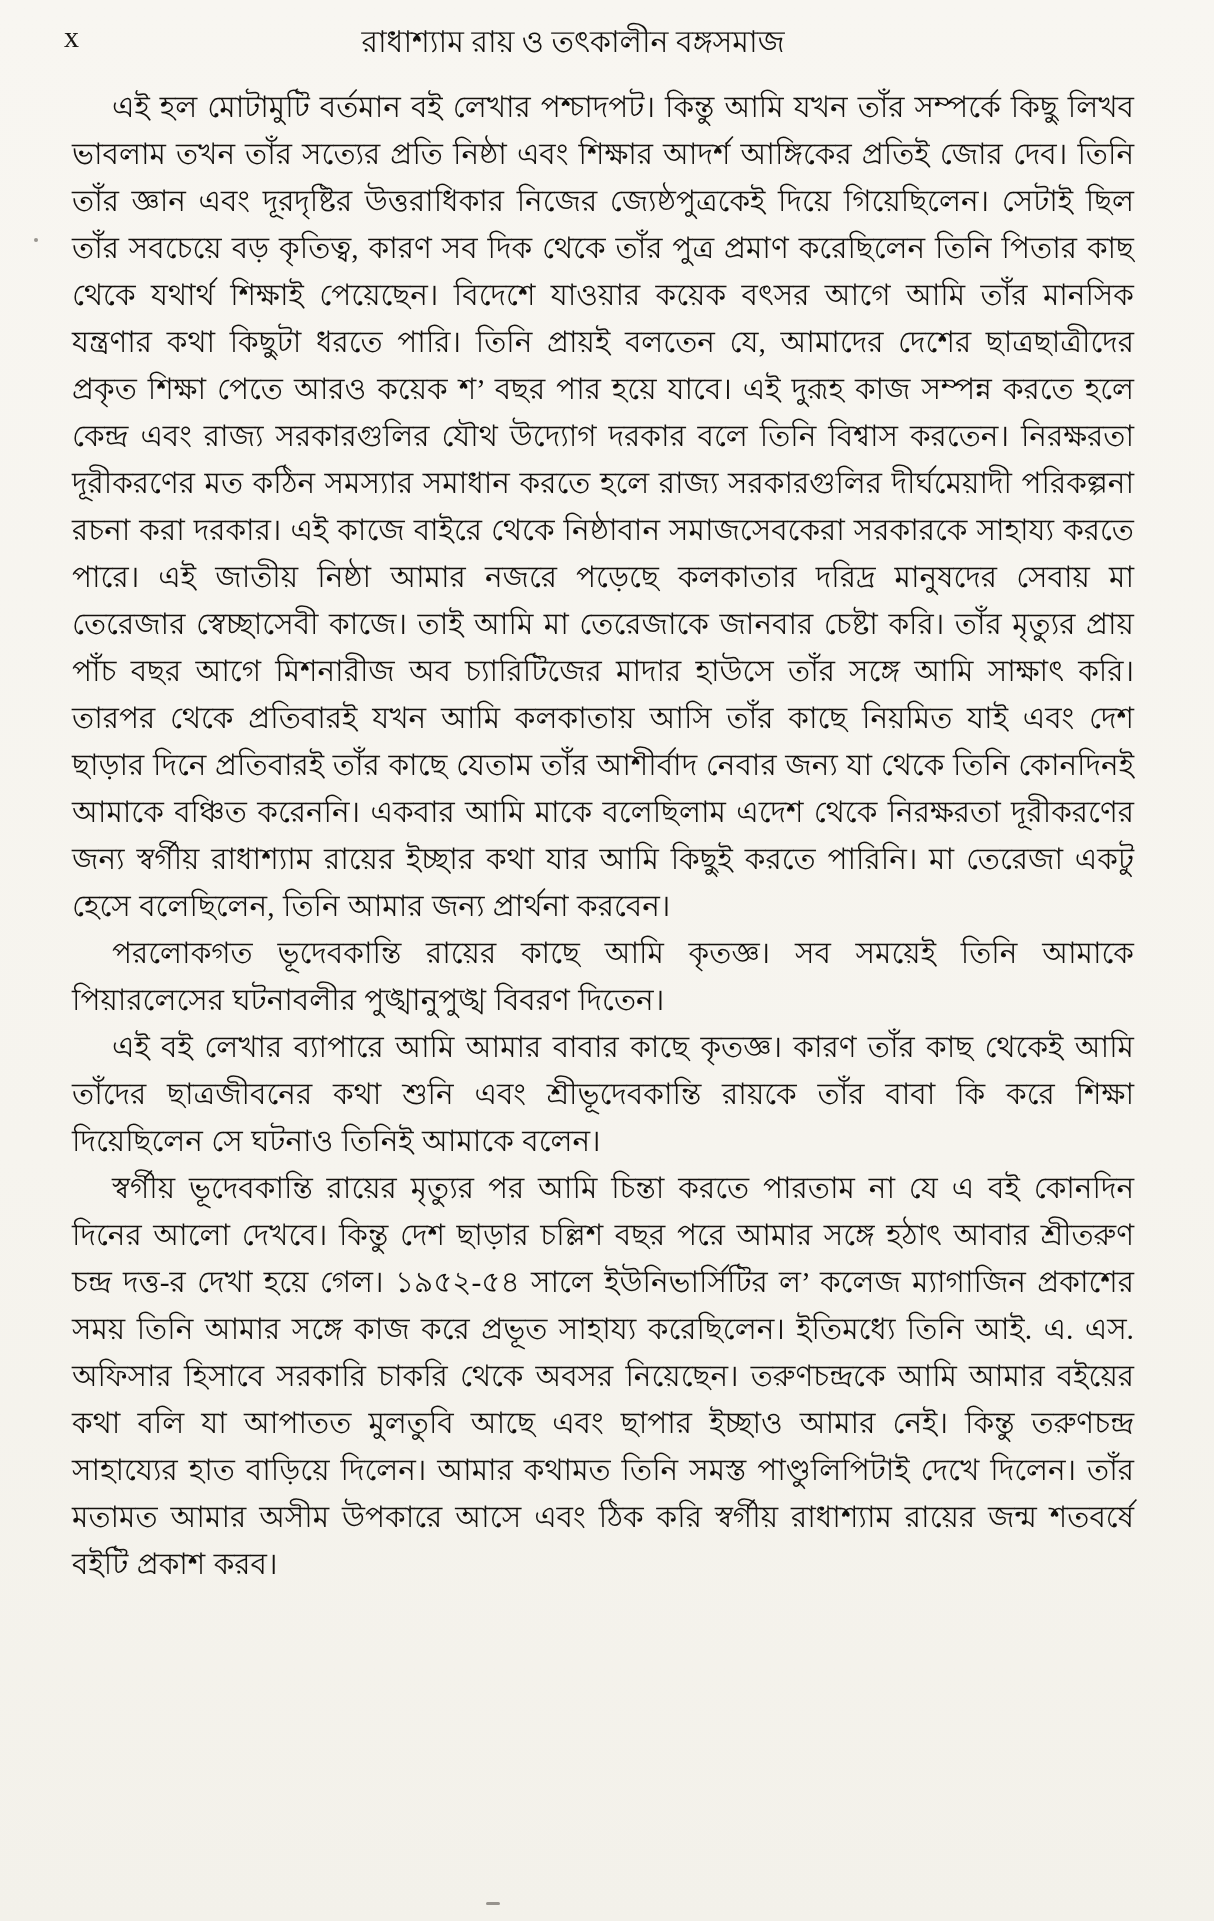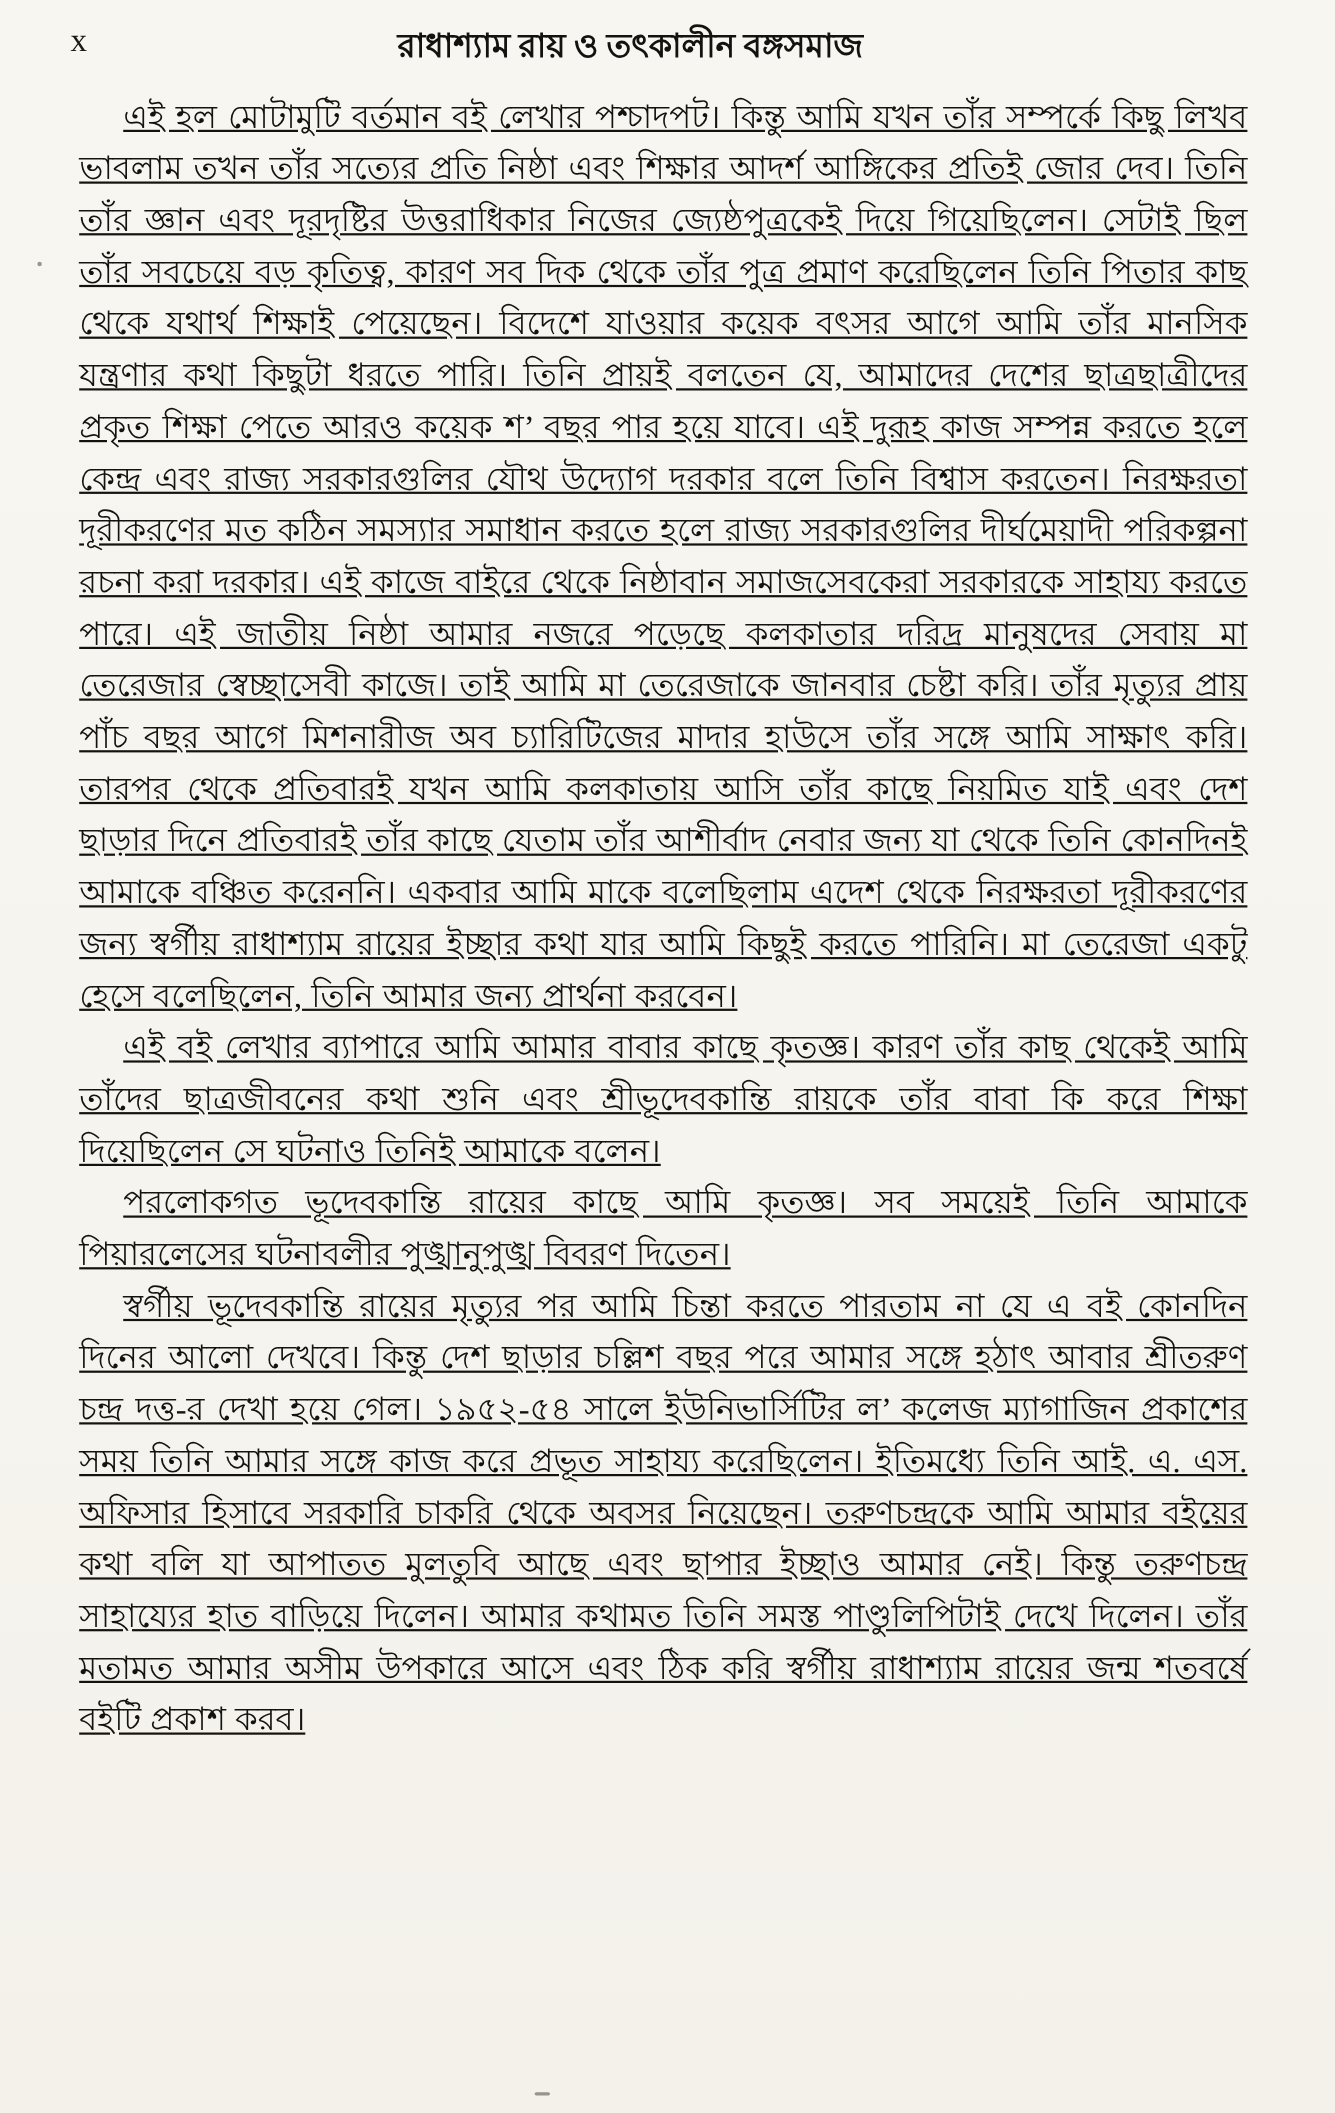--- a/index.html
+++ b/index.html
@@ -33,35 +33,34 @@
     letter-spacing: 1px;
     color: #1b1916;
   }
   .page-title {
     position: absolute;
     left: 0;
     right: 60px;
     top: 0;
     text-align: center;
     font-size: 30px;
-    font-weight: 700;
+    font-weight: 400;
     color: #14120f;
     white-space: nowrap;
   }
   .body-text p {
     margin: 0;
     font-size: 29.5px;
     line-height: 47px;
     text-align: justify;
     color: #14110e;
     word-spacing: 1px;
   }
   .body-text p.indent {
     text-indent: 40px;
-    text-decoration: underline;
   }
   .artifact-dot {
     position: absolute;
     width: 5px;
     height: 5px;
     border-radius: 50%;
     background: #4a463f;
     opacity: 0.55;
   }
   .artifact-dot.left-margin { left: 34px; top: 238px; width: 4px; height: 4px; }
@@ -72,21 +71,21 @@
 
 <div class="page">
 
   <div class="page-header">
     <span class="page-number">x</span>
     <span class="page-title">রাধাশ্যাম রায় ও তৎকালীন বঙ্গসমাজ</span>
   </div>
 
   <div class="body-text">
     <p class="indent">এই হল মোটামুটি বর্তমান বই লেখার পশ্চাদপট। কিন্তু আমি যখন তাঁর সম্পর্কে কিছু লিখব ভাবলাম তখন তাঁর সত্যের প্রতি নিষ্ঠা এবং শিক্ষার আদর্শ আঙ্গিকের প্রতিই জোর দেব। তিনি তাঁর জ্ঞান এবং দূরদৃষ্টির উত্তরাধিকার নিজের জ্যেষ্ঠপুত্রকেই দিয়ে গিয়েছিলেন। সেটাই ছিল তাঁর সবচেয়ে বড় কৃতিত্ব, কারণ সব দিক থেকে তাঁর পুত্র প্রমাণ করেছিলেন তিনি পিতার কাছ থেকে যথার্থ শিক্ষাই পেয়েছেন। বিদেশে যাওয়ার কয়েক বৎসর আগে আমি তাঁর মানসিক যন্ত্রণার কথা কিছুটা ধরতে পারি। তিনি প্রায়ই বলতেন যে, আমাদের দেশের ছাত্রছাত্রীদের প্রকৃত শিক্ষা পেতে আরও কয়েক শ’ বছর পার হয়ে যাবে। এই দুরূহ কাজ সম্পন্ন করতে হলে কেন্দ্র এবং রাজ্য সরকারগুলির যৌথ উদ্যোগ দরকার বলে তিনি বিশ্বাস করতেন। নিরক্ষরতা দূরীকরণের মত কঠিন সমস্যার সমাধান করতে হলে রাজ্য সরকারগুলির দীর্ঘমেয়াদী পরিকল্পনা রচনা করা দরকার। এই কাজে বাইরে থেকে নিষ্ঠাবান সমাজসেবকেরা সরকারকে সাহায্য করতে পারে। এই জাতীয় নিষ্ঠা আমার নজরে পড়েছে কলকাতার দরিদ্র মানুষদের সেবায় মা তেরেজার স্বেচ্ছাসেবী কাজে। তাই আমি মা তেরেজাকে জানবার চেষ্টা করি। তাঁর মৃত্যুর প্রায় পাঁচ বছর আগে মিশনারীজ অব চ্যারিটিজের মাদার হাউসে তাঁর সঙ্গে আমি সাক্ষাৎ করি। তারপর থেকে প্রতিবারই যখন আমি কলকাতায় আসি তাঁর কাছে নিয়মিত যাই এবং দেশ ছাড়ার দিনে প্রতিবারই তাঁর কাছে যেতাম তাঁর আশীর্বাদ নেবার জন্য যা থেকে তিনি কোনদিনই আমাকে বঞ্চিত করেননি। একবার আমি মাকে বলেছিলাম এদেশ থেকে নিরক্ষরতা দূরীকরণের জন্য স্বর্গীয় রাধাশ্যাম রায়ের ইচ্ছার কথা যার আমি কিছুই করতে পারিনি। মা তেরেজা একটু হেসে বলেছিলেন, তিনি আমার জন্য প্রার্থনা করবেন।</p>
+    <p class="indent">পরলোকগত ভূদেবকান্তি রায়ের কাছে আমি কৃতজ্ঞ। সব সময়েই তিনি আমাকে পিয়ারলেসের ঘটনাবলীর পুঙ্খানুপুঙ্খ বিবরণ দিতেন।</p>
     <p class="indent">এই বই লেখার ব্যাপারে আমি আমার বাবার কাছে কৃতজ্ঞ। কারণ তাঁর কাছ থেকেই আমি তাঁদের ছাত্রজীবনের কথা শুনি এবং শ্রীভূদেবকান্তি রায়কে তাঁর বাবা কি করে শিক্ষা দিয়েছিলেন সে ঘটনাও তিনিই আমাকে বলেন।</p>
-    <p class="indent">পরলোকগত ভূদেবকান্তি রায়ের কাছে আমি কৃতজ্ঞ। সব সময়েই তিনি আমাকে পিয়ারলেসের ঘটনাবলীর পুঙ্খানুপুঙ্খ বিবরণ দিতেন।</p>
     <p class="indent">স্বর্গীয় ভূদেবকান্তি রায়ের মৃত্যুর পর আমি চিন্তা করতে পারতাম না যে এ বই কোনদিন দিনের আলো দেখবে। কিন্তু দেশ ছাড়ার চল্লিশ বছর পরে আমার সঙ্গে হঠাৎ আবার শ্রীতরুণ চন্দ্র দত্ত-র দেখা হয়ে গেল। ১৯৫২-৫৪ সালে ইউনিভার্সিটির ল’ কলেজ ম্যাগাজিন প্রকাশের সময় তিনি আমার সঙ্গে কাজ করে প্রভূত সাহায্য করেছিলেন। ইতিমধ্যে তিনি আই. এ. এস. অফিসার হিসাবে সরকারি চাকরি থেকে অবসর নিয়েছেন। তরুণচন্দ্রকে আমি আমার বইয়ের কথা বলি যা আপাতত মুলতুবি আছে এবং ছাপার ইচ্ছাও আমার নেই। কিন্তু তরুণচন্দ্র সাহায্যের হাত বাড়িয়ে দিলেন। আমার কথামত তিনি সমস্ত পাণ্ডুলিপিটাই দেখে দিলেন। তাঁর মতামত আমার অসীম উপকারে আসে এবং ঠিক করি স্বর্গীয় রাধাশ্যাম রায়ের জন্ম শতবর্ষে বইটি প্রকাশ করব।</p>
   </div>
 
   <span class="artifact-dot left-margin"></span>
   <span class="artifact-dot bottom-mark"></span>
 
 </div>
 
 </body></html>

